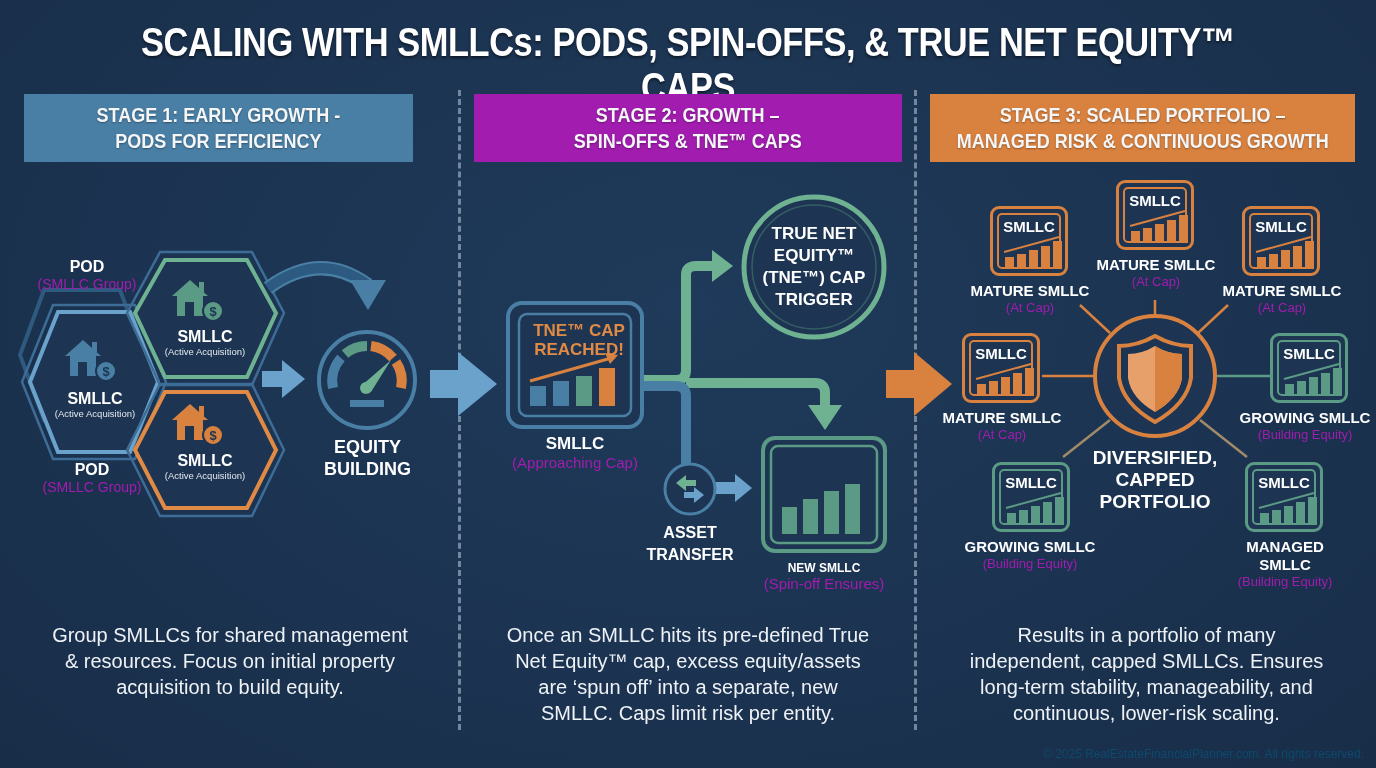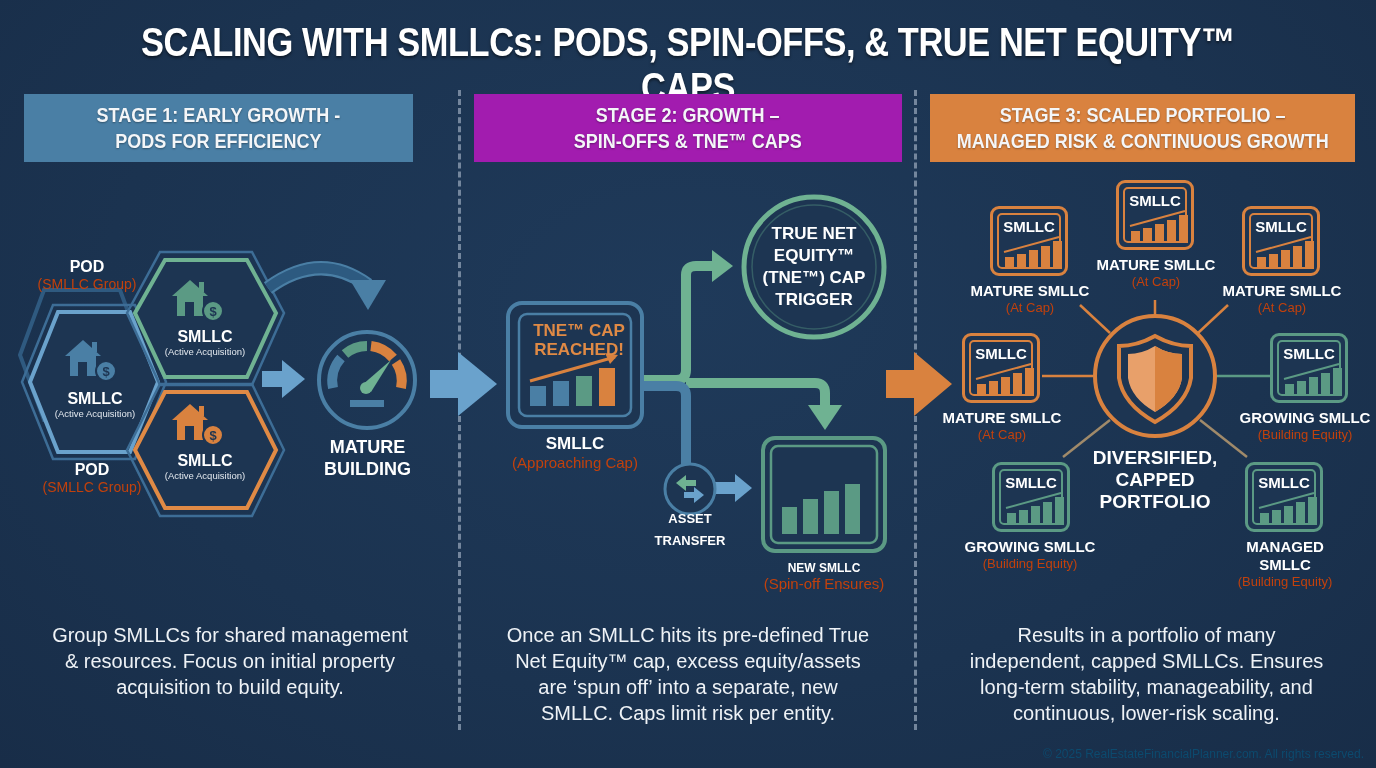--- a/index.html
+++ b/index.html
@@ -26,21 +26,21 @@
   .s1 { left: 24px; width: 389px; background: #4a7fa5; }
   .s2 { left: 474px; width: 428px; background: #a21caf; }
   .s3 { left: 930px; width: 425px; background: #d9823f; }
   .divider {
     top: 90px; height: 640px; width: 0;
     border-left: 3px dashed #8a9bb0;
     opacity: 0.8;
   }
   .lbl { text-align: center; color: #ffffff; }
   .b { font-weight: bold; }
-  .sub { font-size: 14px; color: #c2410c; }
+  .sub { font-size: 14px; color: #a21caf; }
   .tiny { font-size: 9.5px; color: #e3e8ee; }
   .desc {
     top: 622px; font-size: 20px; line-height: 26px; text-align: center; color: #eef2f6;
   }
   .copyright { right: 12px; top: 747px; font-size: 12px; color: #0c4a6e; }
   svg { position: absolute; overflow: visible; }
   .box-label { font-weight: bold; font-size: 15px; }
 </style>
 </head>
 <body>
@@ -156,21 +156,21 @@
 </div>
 <div class="abs lbl" style="left:40px;top:390px;width:110px;">
   <div class="b" style="font-size:16px;">SMLLC</div>
   <div class="tiny">(Active Acquisition)</div>
 </div>
 <div class="abs lbl" style="left:150px;top:452px;width:110px;">
   <div class="b" style="font-size:16px;">SMLLC</div>
   <div class="tiny">(Active Acquisition)</div>
 </div>
 <div class="abs lbl b" style="left:310px;top:436px;width:115px;font-size:18px;line-height:22px;">
-  <div>MATURE</div>
+  <div>EQUITY</div>
   <div>BUILDING</div>
 </div>
 
 <svg width="1376" height="768" style="left:0;top:0;">
 
   <g fill="none">
     <path d="M642,380 L676,380 Q686,380 686,370 L686,275 Q686,266 696,266 L712,266" stroke="#6fb292" stroke-width="10"></path>
     <path d="M686,383 L815,383 Q825,383 825,393 L825,408" stroke="#6fb292" stroke-width="10"></path>
     <path d="M642,386 L676,386 Q686,386 686,396 L686,470" stroke="#4a7fa5" stroke-width="10"></path>
   </g>
@@ -229,21 +229,21 @@
 <div class="abs lbl" style="left:495px;top:434px;width:160px;">
   <div class="b" style="font-size:17px;">SMLLC</div>
   <div class="sub" style="font-size:15px;">(Approaching Cap)</div>
 </div>
 <div class="abs lbl b" style="left:754px;top:223px;width:120px;font-size:17px;line-height:22px;">
   <div>TRUE NET</div>
   <div>EQUITY™</div>
   <div>(TNE™) CAP</div>
   <div>TRIGGER</div>
 </div>
-<div class="abs lbl b" style="left:640px;top:508px;width:100px;font-size:13px;line-height:22px;">
+<div class="abs lbl b" style="left:640px;top:522px;width:100px;font-size:16px;line-height:22px;">
   <div>ASSET</div>
   <div>TRANSFER</div>
 </div>
 <div class="abs lbl" style="left:744px;top:561px;width:160px;">
   <div class="b" style="font-size:12px;">NEW SMLLC</div>
   <div class="sub" style="font-size:15px;">(Spin-off Ensures)</div>
 </div>
 
 <svg width="1376" height="768" style="left:0;top:0;">
   <g stroke-width="2.5">

